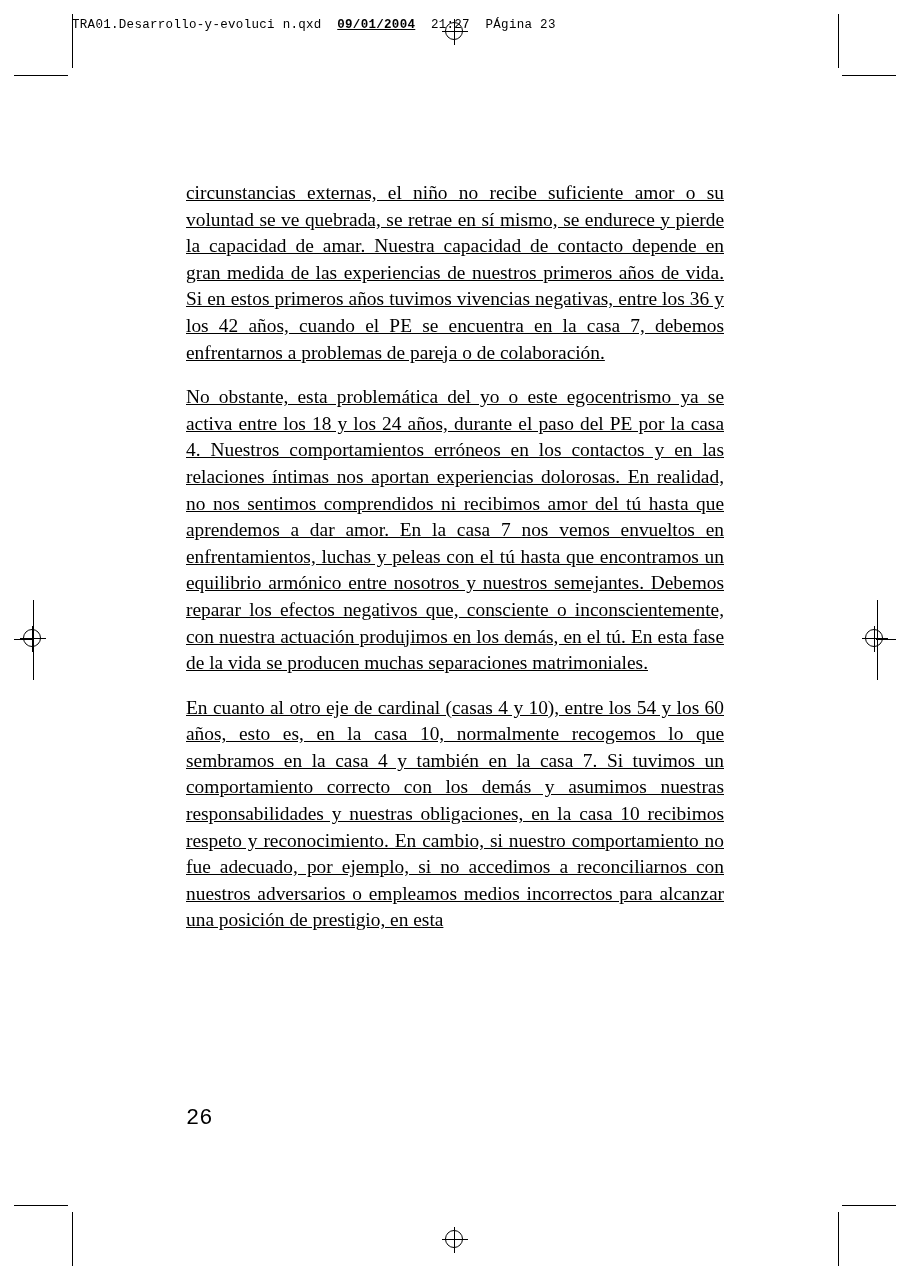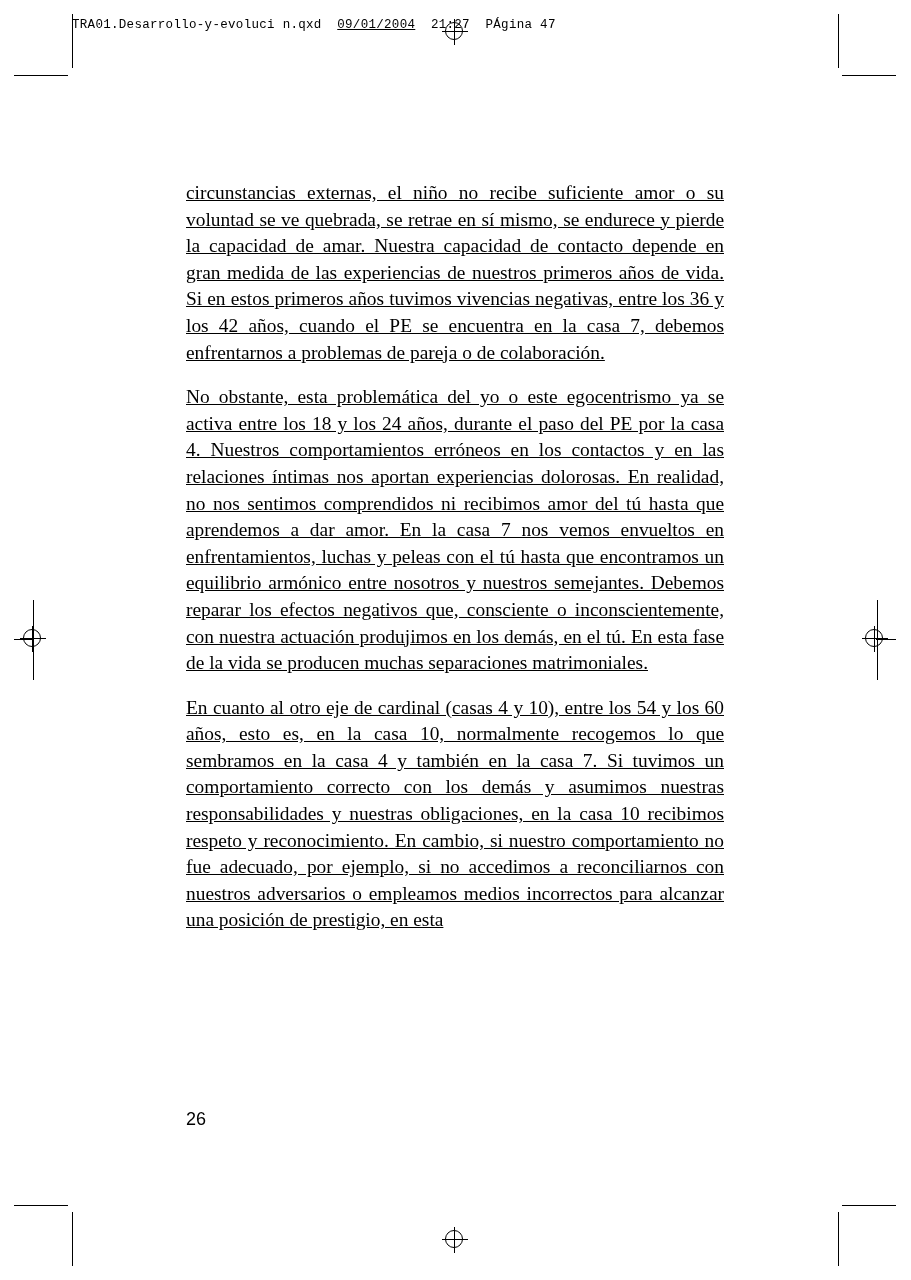--- a/index.html
+++ b/index.html
@@ -63,20 +63,21 @@
     left: 72px;
     font-family: "Liberation Mono", monospace;
     font-size: 12.5px;
     letter-spacing: 0.3px;
     white-space: nowrap;
     color: #000;
   }
   .slug span { white-space: pre; text-align: center; }
   .slug .underlined {
     text-decoration: underline;
+    font-weight: bold;
   }
 
   
   .text-column {
     position: absolute;
     left: 186px;
     top: 180px;
     width: 538px;
   }
   .para {
@@ -88,22 +89,22 @@
     margin: 0 0 18px 0;
     hyphens: manual;
     text-decoration: underline;
   }
   .para:last-of-type { margin-bottom: 0; }
 
   .folio {
     position: absolute;
     left: 186px;
     top: 1106px;
-    font-family: Liberation Sans, sans-serif;
-    font-size: 18px;
+    font-family: Liberation Mono, monospace;
+    font-size: 22px;
     line-height: 26px;
   }
 </style>
 </head>
 <body>
 
 <div class="page-canvas">
 
   <div class="crop-line crop-v" style="left:72px; top:14px; height:54px;"></div>
   <div class="crop-line crop-v" style="left:838px; top:14px; height:54px;"></div>
@@ -135,21 +136,21 @@
       <div class="vline"></div>
       <div class="hline"></div>
   </div>
 
   <div class="crop-line crop-h" style="left:14px; top:639px; width:20px;"></div>
   <div class="crop-line crop-h" style="left:876px; top:639px; width:20px;"></div>
   <div class="crop-line crop-v" style="left:33px; top:600px; height:80px;"></div>
   <div class="crop-line crop-v" style="left:877px; top:600px; height:80px;"></div>
 
   <div class="slug">
-    <span>TRA01.Desarrollo-y-evoluci n.qxd</span><span>  </span><span class="underlined">09/01/2004</span><span>  </span><span>21:27</span><span>  </span><span>PÁgina 47</span>
+    <span>TRA01.Desarrollo-y-evoluci n.qxd</span><span>  </span><span class="underlined">09/01/2004</span><span>  </span><span>21:27</span><span>  </span><span>PÁgina 23</span>
   </div>
 
   <div class="text-column">
     <p class="para">circunstancias externas, el niño no recibe suficiente amor o su voluntad se ve quebrada, se retrae en sí mismo, se endurece y pierde la capacidad de amar. Nuestra capacidad de contacto depende en gran medida de las experiencias de nuestros primeros años de vida. Si en estos primeros años tuvimos vivencias negativas, entre los 36 y los 42 años, cuando el PE se encuentra en la casa 7, debemos enfrentarnos a problemas de pareja o de colaboración.</p>
     <p class="para">No obstante, esta problemática del yo o este egocentrismo ya se activa entre los 18 y los 24 años, durante el paso del PE por la casa 4. Nuestros comportamientos erróneos en los contactos y en las relaciones íntimas nos aportan experiencias dolorosas. En realidad, no nos sentimos comprendidos ni recibimos amor del tú hasta que aprendemos a dar amor. En la casa 7 nos vemos envueltos en enfrentamientos, luchas y peleas con el tú hasta que encontramos un equilibrio armónico entre nosotros y nuestros semejantes. Debemos reparar los efectos negativos que, consciente o inconscientemente, con nuestra actuación produjimos en los demás, en el tú. En esta fase de la vida se producen muchas separaciones matrimoniales.</p>
     <p class="para">En cuanto al otro eje de cardinal (casas 4 y 10), entre los 54 y los 60 años, esto es, en la casa 10, normalmente recogemos lo que sembramos en la casa 4 y también en la casa 7. Si tuvimos un comportamiento correcto con los demás y asumimos nuestras responsabilidades y nuestras obligaciones, en la casa 10 recibimos respeto y reconocimiento. En cambio, si nuestro comportamiento no fue adecuado, por ejemplo, si no accedimos a reconciliarnos con nuestros adversarios o empleamos medios incorrectos para alcanzar una posición de prestigio, en esta</p>
   </div>
 
   <div class="folio">26</div>
 

